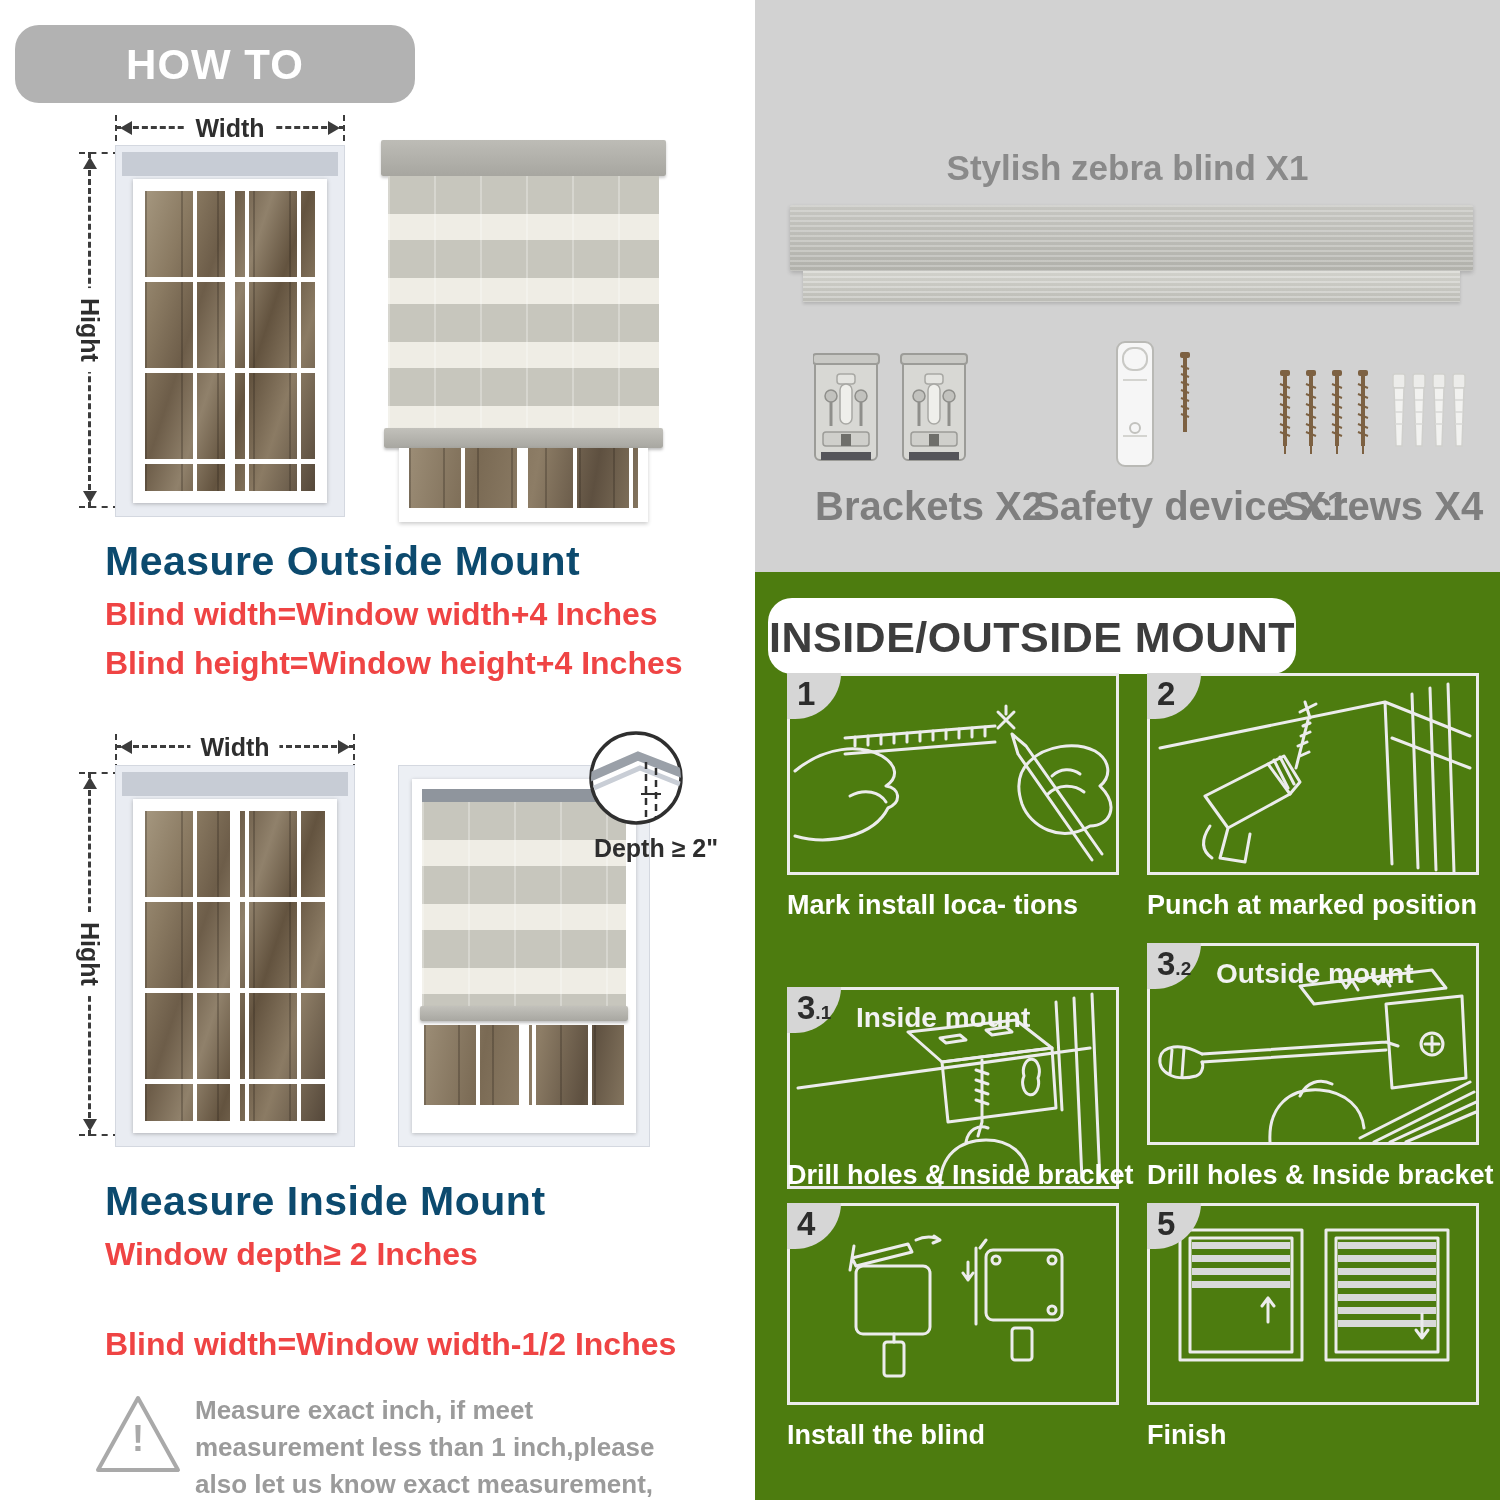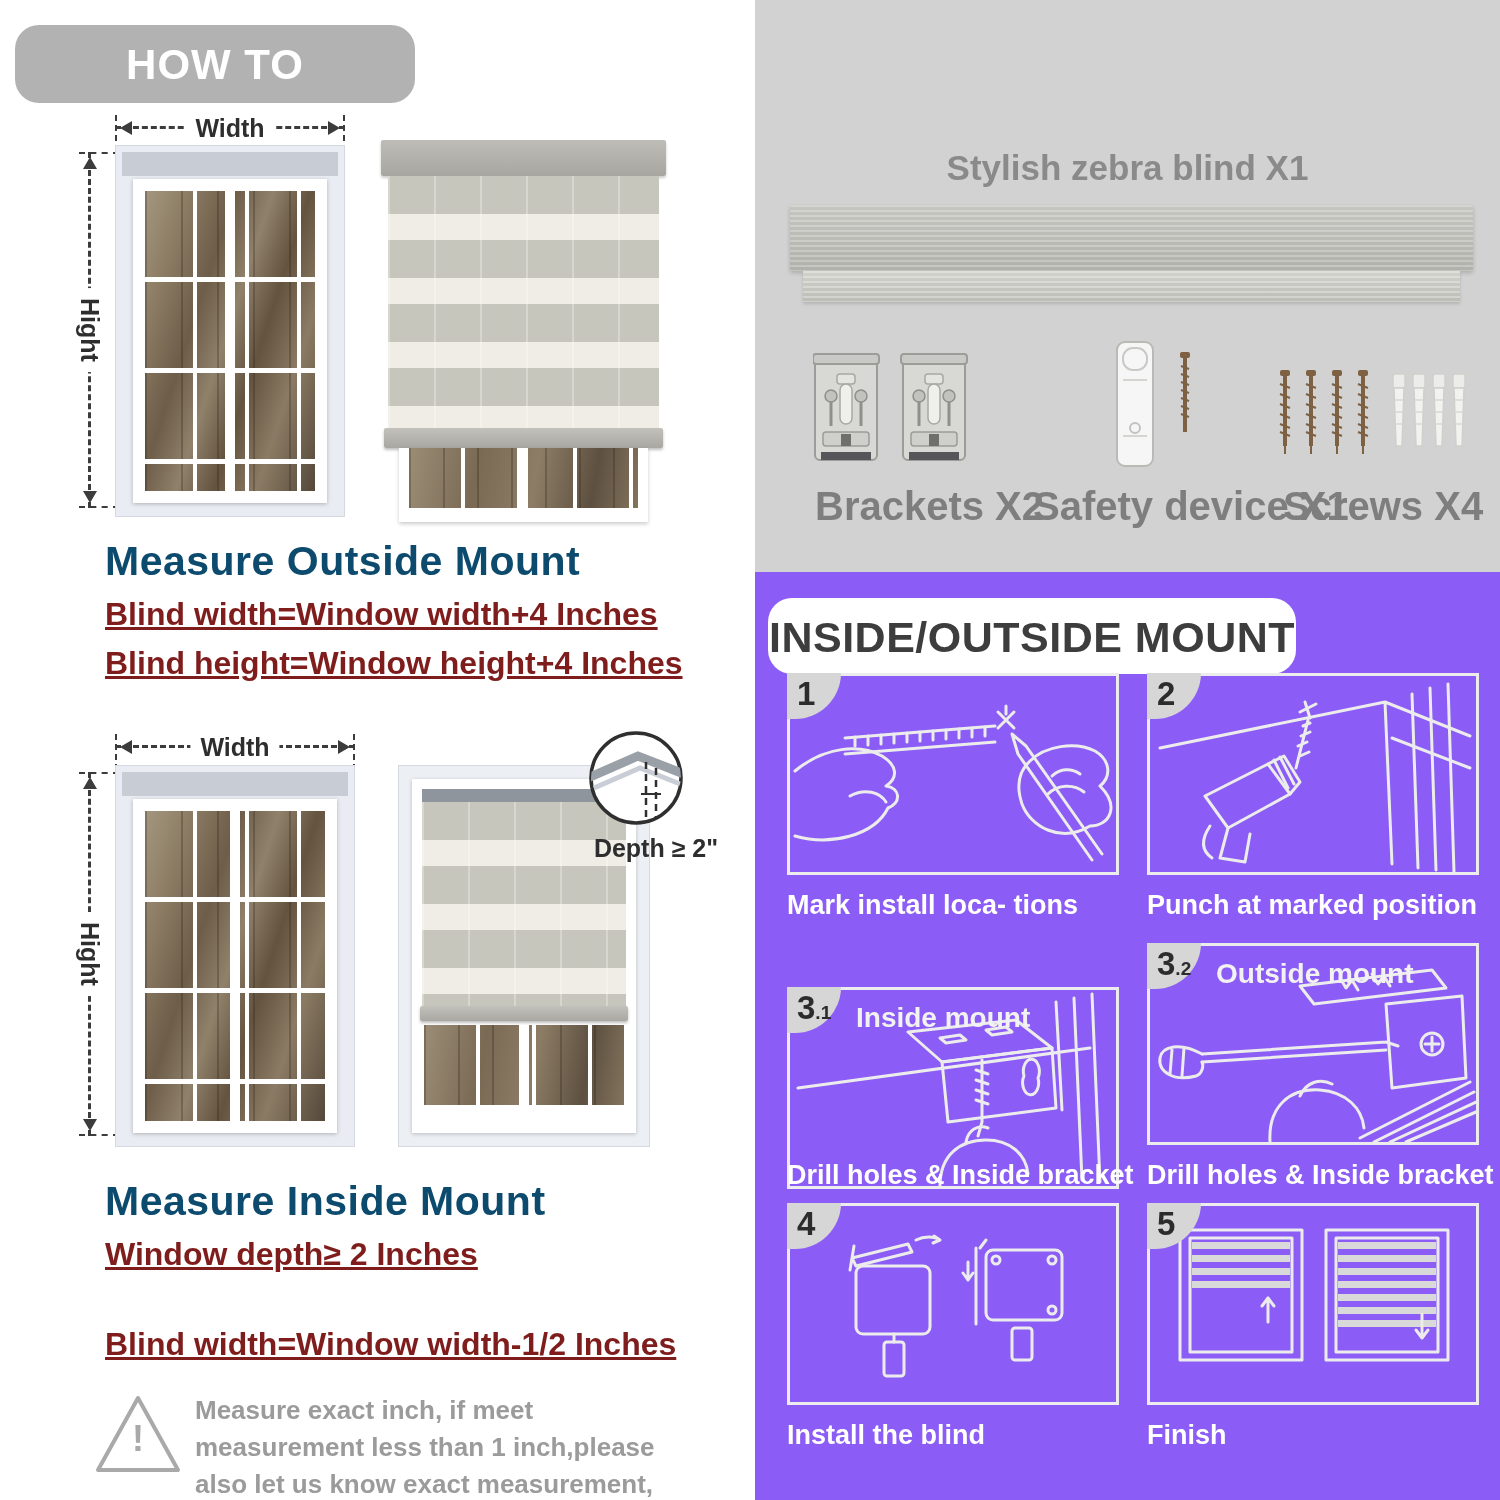--- a/index.html
+++ b/index.html
@@ -51,21 +51,21 @@
             box-shadow:0 2px 3px rgba(0,0,0,.2);}
   .zbody{position:absolute;
          background-image:
            repeating-linear-gradient(90deg,rgba(255,255,255,.28) 0 2px,transparent 2px 46px),
            repeating-linear-gradient(180deg,#c7c6bd 0 38px,#efede5 38px 64px);}
   .zrail{position:absolute;background:linear-gradient(#c2c1bb,#a8a7a1);border-radius:2px;
          box-shadow:0 2px 3px rgba(0,0,0,.25);}
   .winslice{position:absolute;background:#ffffff;box-shadow:0 2px 4px rgba(0,0,0,.2);}
 
   .lheading{position:absolute;font-size:41px;font-weight:bold;color:#0c4a6e;letter-spacing:.5px;}
-  .lline{position:absolute;font-size:32px;font-weight:bold;color:#7f1d1d;text-decoration:underline;}
+  .lline{position:absolute;font-size:32px;font-weight:bold;color:#ef4444;}
 
   .depth-lbl{position:absolute;font-size:25px;font-weight:bold;color:#2e2e2e;}
 
   .note-text{position:absolute;font-size:26px;font-weight:bold;color:#9b9b9b;line-height:37px;width:490px;}
 
   
   .panel-light{position:absolute;left:755px;top:0;width:745px;height:572px;background:#d2d2d2;}
   .included-band{position:absolute;left:0;top:12px;width:362px;height:80px;background:#ffffff;
                  border-radius:0 26px 26px 26px;color:#c7c7c7;font-weight:bold;font-size:41px;
                  line-height:82px;text-align:center;letter-spacing:1px;}
@@ -75,21 +75,21 @@
             background-image:repeating-linear-gradient(180deg,rgba(255,255,255,.25) 0 2px,transparent 2px 5px),
                              linear-gradient(#c6c6c1,#b1b1ab);
             box-shadow:0 2px 4px rgba(0,0,0,.18);}
   .headrail-sub{position:absolute;left:48px;top:271px;width:657px;height:31px;
             background-image:repeating-linear-gradient(180deg,rgba(255,255,255,.3) 0 2px,transparent 2px 5px),
                              linear-gradient(#d2d2cc,#bcbcb6);
             box-shadow:0 2px 3px rgba(0,0,0,.15);}
   .comp{position:absolute;}
   .comp-label{position:absolute;font-size:40px;font-weight:bold;color:#7e7e7e;white-space:nowrap;}
 
-  .panel-dark{position:absolute;left:755px;top:572px;width:745px;height:928px;background:#8b5cf6;}
+  .panel-dark{position:absolute;left:755px;top:572px;width:745px;height:928px;background:#4d7c0f;}
   .mount-band{position:absolute;left:13px;top:26px;width:528px;height:76px;background:#ffffff;
               border-radius:24px;color:#3d3d3d;font-weight:bold;font-size:43px;line-height:78px;
               text-align:center;letter-spacing:.5px;}
   .step{position:absolute;width:326px;height:196px;border:3px solid #ececec;}
   .step svg{position:absolute;inset:0;width:100%;height:100%;}
   .badge{position:absolute;top:-3px;left:-3px;width:54px;height:46px;background:#d6d6d6;
          border-radius:0 0 46px 0;color:#2c2c2c;padding:2px 0 0 10px;box-sizing:border-box;}
   .badge .n{font-size:33px;font-weight:bold;}
   .badge .s{font-size:19px;font-weight:bold;}
   .inner-label{position:absolute;top:12px;left:66px;font-size:28px;font-weight:bold;color:#f2f2f2;}

